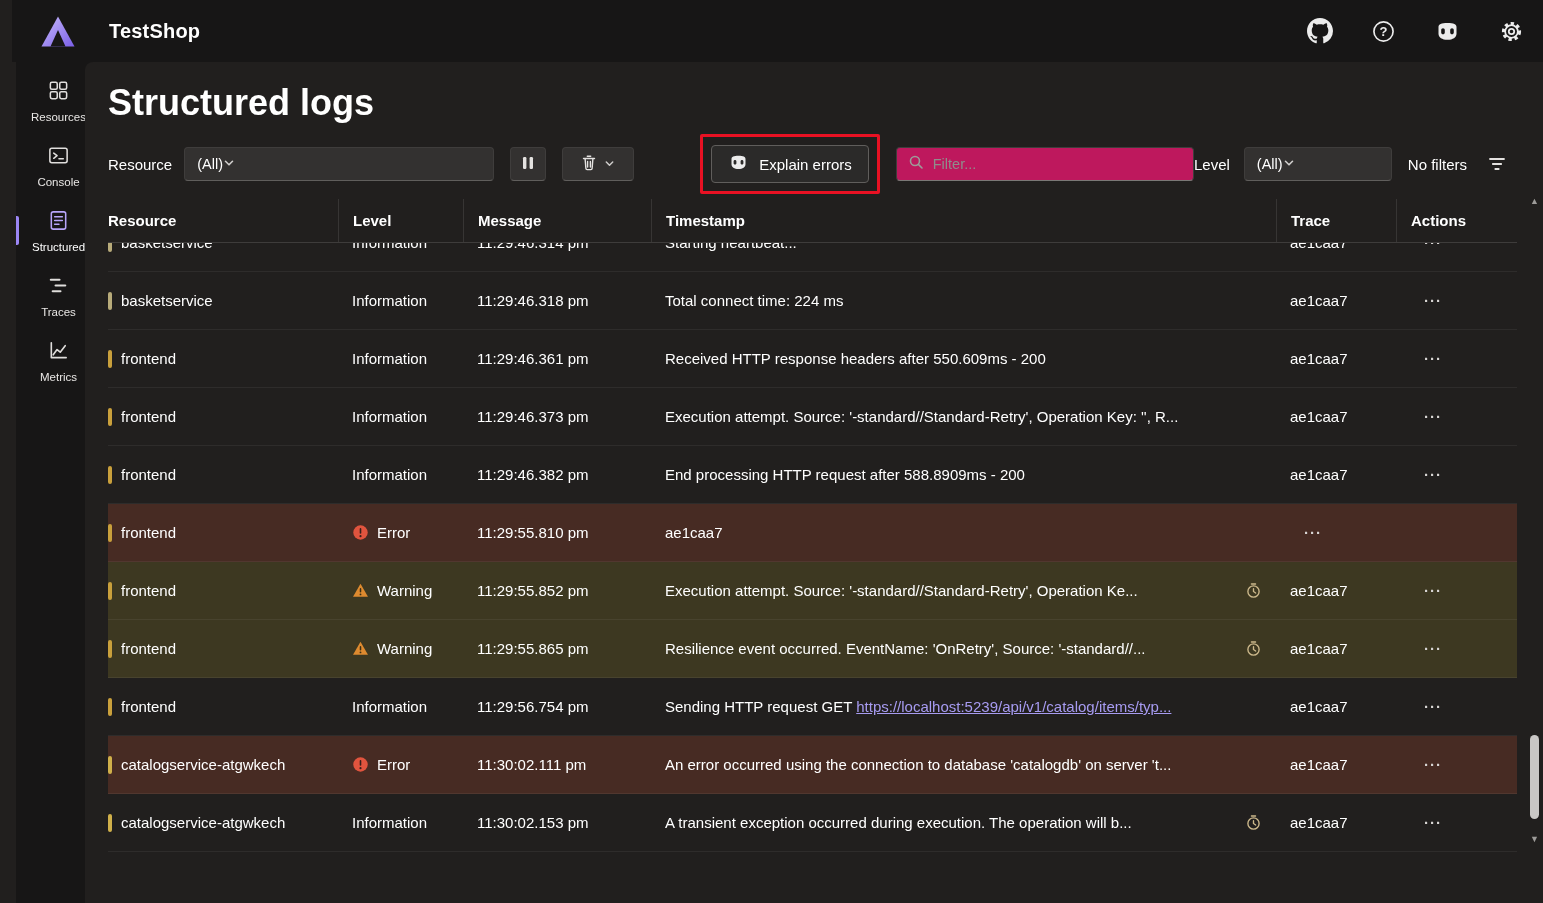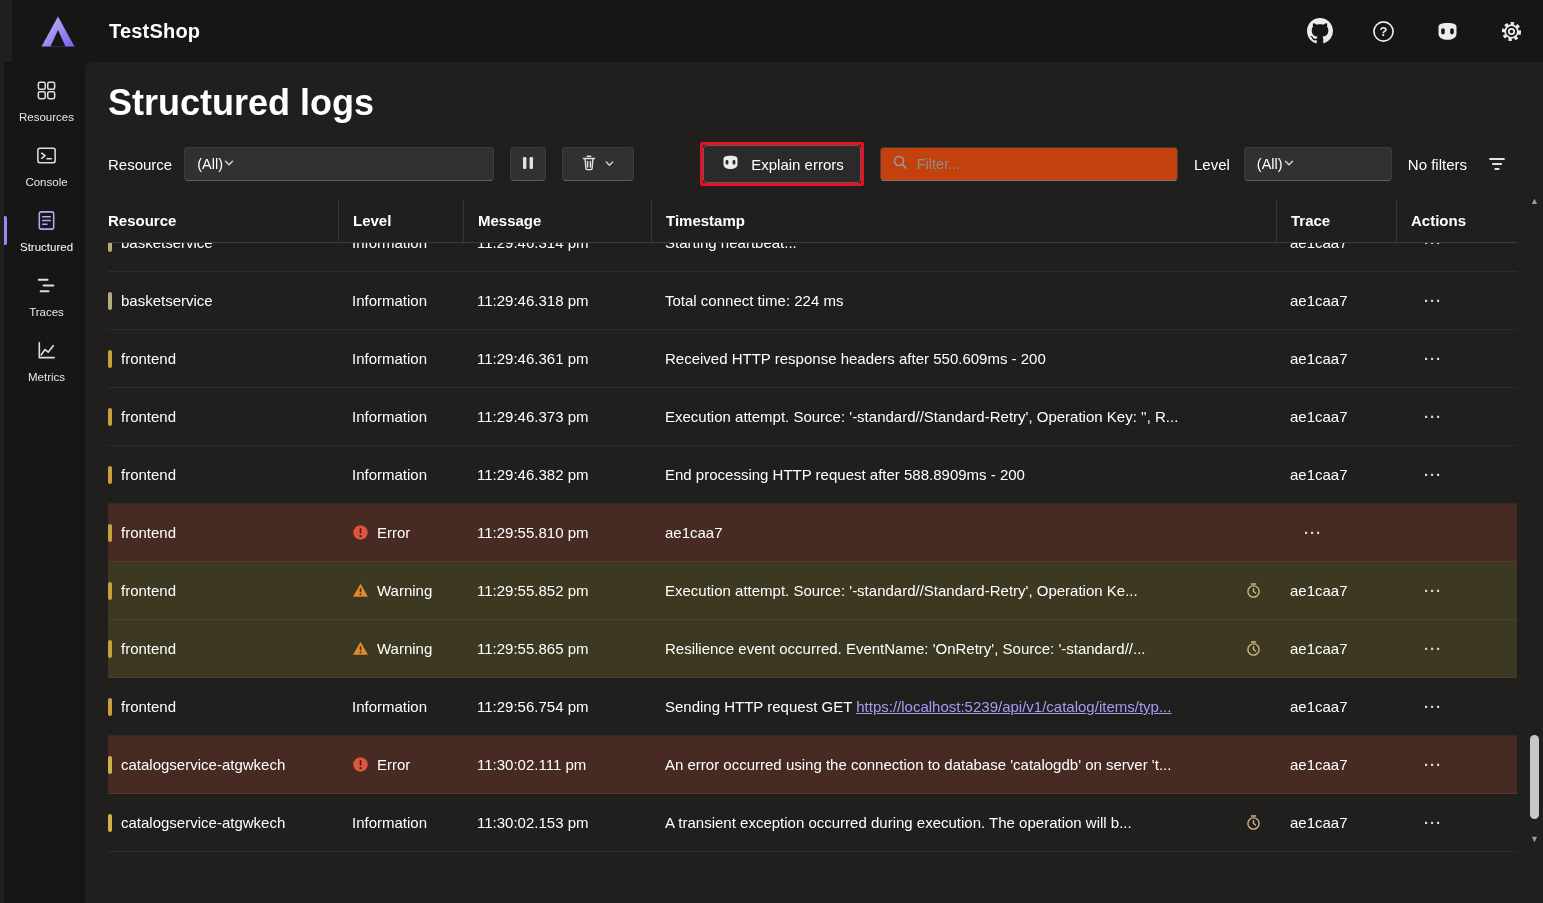--- a/index.html
+++ b/index.html
@@ -8,21 +8,21 @@
 
   
   .topbar { position:absolute; left:12px; top:0; width:1543px; height:62px;
     background:#171616; display:flex; align-items:center; padding:0 20px 0 26px; z-index:5; }
   .logo { width:40px; height:36px; display:flex; align-items:center; justify-content:center; }
   .app-title { font-size:20px; font-weight:600; margin-left:31px; letter-spacing:.2px; }
   .topbar-icons { margin-left:auto; display:flex; align-items:center; gap:37px; padding-right:10px; }
   .tb-icon { width:27px; height:27px; display:flex; align-items:center; justify-content:center; cursor:pointer; }
 
   
-  .sidebar { position:absolute; left:4px; top:62px; bottom:0; width:85px; background:#171616; padding-top:8px; }
+  .sidebar { position:absolute; left:16px; top:62px; bottom:0; width:85px; background:#171616; padding-top:8px; }
   .side-item { position:relative; width:85px; padding:9px 2px 8px; display:flex; flex-direction:column;
     align-items:center; gap:5px; cursor:pointer; margin-bottom:4px; }
   .side-item .lbl { font-size:11.5px; color:#e8e6e4; }
   .side-item.selected::before { content:""; position:absolute; left:0; top:16px; bottom:16px; width:3px;
     border-radius:0 2px 2px 0; background:#9c87f5; }
   .side-item.selected .lbl { color:#fff; }
 
   
   .content { position:absolute; left:85px; top:62px; right:0; bottom:0; background:#211f1e;
     border-top-left-radius:8px; overflow:hidden; }
@@ -34,24 +34,24 @@
   .dropdown { display:inline-flex; align-items:center; 
     background:#333130; border:1px solid #3f3d3c; border-bottom-color:#605e5c; border-radius:4px;
     height:34px; padding:0 10px 0 12px; font-size:14.5px; color:#fff; cursor:pointer; }
   .dd-resource { width:310px; }
   .dd-level { width:148px; }
   .icon-btn { display:inline-flex; align-items:center; justify-content:center; gap:7px;
     height:34px; min-width:36px; padding:0 8px; background:#333130; border:1px solid #3f3d3c;
     border-bottom-color:#605e5c; border-radius:4px; cursor:pointer; }
   .pause-btn { margin-left:16px; }
   .trash-btn { margin-left:16px; width:72px; }
-  .annotation-box { display:inline-flex; border:3px solid #e81123; border-radius:2px; padding:0; margin-left:66px; }
+  .annotation-box { display:inline-flex; border:3px solid #e81123; border-radius:2px; padding:8px; margin-left:66px; }
   .explain-btn { display:inline-flex; align-items:center; gap:10px; height:38px; padding:0 16px;
     background:#2b2a29; border:1px solid #605e5c; border-radius:4px; color:#fff; font-size:15px; cursor:pointer; }
-  .search-box { margin-left:16px; width:298px; height:34px; background:#c2410c; border:1px solid #3f3d3c;
+  .search-box { margin-left:16px; width:298px; height:34px; background:#be185d; border:1px solid #3f3d3c;
     border-bottom-color:#7a7876; border-radius:4px; display:flex; align-items:center; gap:9px; padding:0 11px; }
   .search-box input { flex:1; background:transparent; border:none; outline:none; color:#f0f0f0; font-size:14.5px;
     font-family:"Liberation Sans", sans-serif; }
   .search-box input::placeholder { color:#8f8d8b; }
   .right-group { margin-left:auto; display:flex; align-items:center; gap:14px; }
   .no-filters { font-size:15px; white-space:nowrap; margin-left:2px; }
   .funnel-btn { width:32px; height:32px; display:flex; align-items:center; justify-content:center; cursor:pointer; }
 
   
   .log-table { margin:13px 26px 0 23px; font-size:15px; }

